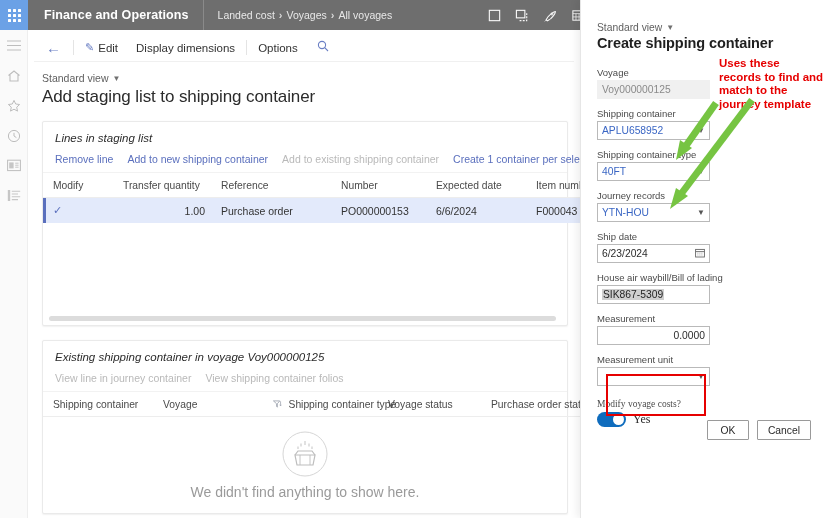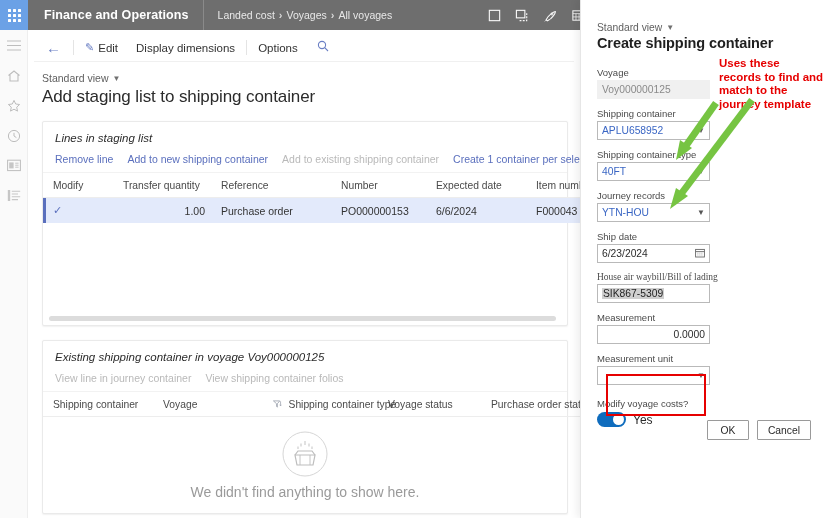--- a/index.html
+++ b/index.html
@@ -105,35 +105,35 @@
     position:absolute; left:580px; top:0; width:246px; height:518px;
     background:#fff; border-left:1px solid #e6e6e6;
     box-shadow:-3px 0 8px rgba(0,0,0,.07);
     padding:22px 16px 0 16px;
   }
   .p-std { font-size:10.3px; color:#5e5e5e; display:flex; align-items:center; gap:4px; }
   .p-title { font-size:14.5px; color:#1f1f1f; font-weight:bold; margin-top:2px; letter-spacing:-.1px; }
 
   .field { margin-top:9px; width:113px; }
   .flabel { font-size:9.5px; color:#4a4a4a; margin-bottom:2px; white-space:nowrap; }
-  .flabel.wide { width:170px;font-family:Liberation Serif, serif; }
+  .flabel.wide { width:170px; }
   .fbox {
     height:19px; border:1px solid #b9b9b9; background:#fff;
     display:flex; align-items:center; padding:0 4px; font-size:10.3px; color:#2b2b2b;
   }
   .fbox.disabled { background:#f0f0f0; border-color:#f0f0f0; color:#8a8a8a; }
   .fbox.blue { color:#3a66c4; }
   .fbox .val { flex:1; overflow:hidden; white-space:nowrap; }
   .fbox .val.sel { background:#cfcfcf; color:#1f1f1f; display:inline; flex:0 0 auto; padding:0 1px; }
   .fbox .val.right { text-align:right; }
   .cdown { font-size:8px; color:#555; padding-left:3px; }
   .calic { font-size:9px; color:#555; }
 
   .toggle-wrap {
-    margin-top:9px; width:113px;
+    margin-top:9px; width:113px;font-family:Liberation Serif, serif;
   }
   .redbox {
     position:absolute; left:606px; top:374px; width:100px; height:42px;
     border:2px solid #e60000; background:transparent;
   }
   .tgl-row { display:flex; align-items:center; gap:7px; margin-top:3px; }
   .tgl {
     width:29px; height:15px; border-radius:8px; background:#0f6cbd; position:relative;
   }
   .tgl .knob { position:absolute; right:2px; top:2px; width:11px; height:11px; border-radius:50%; background:#fff; }

